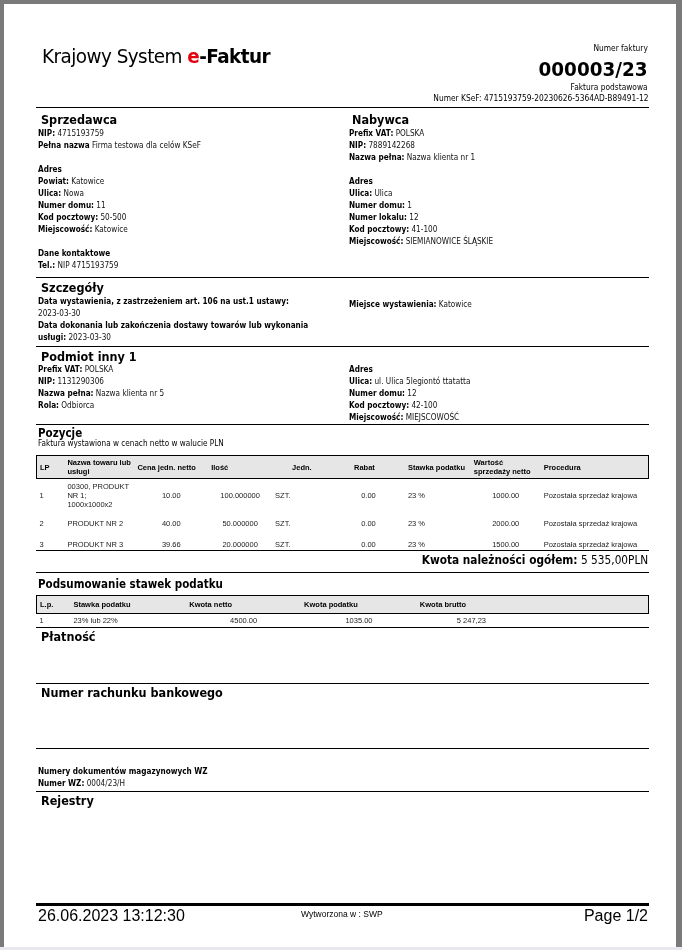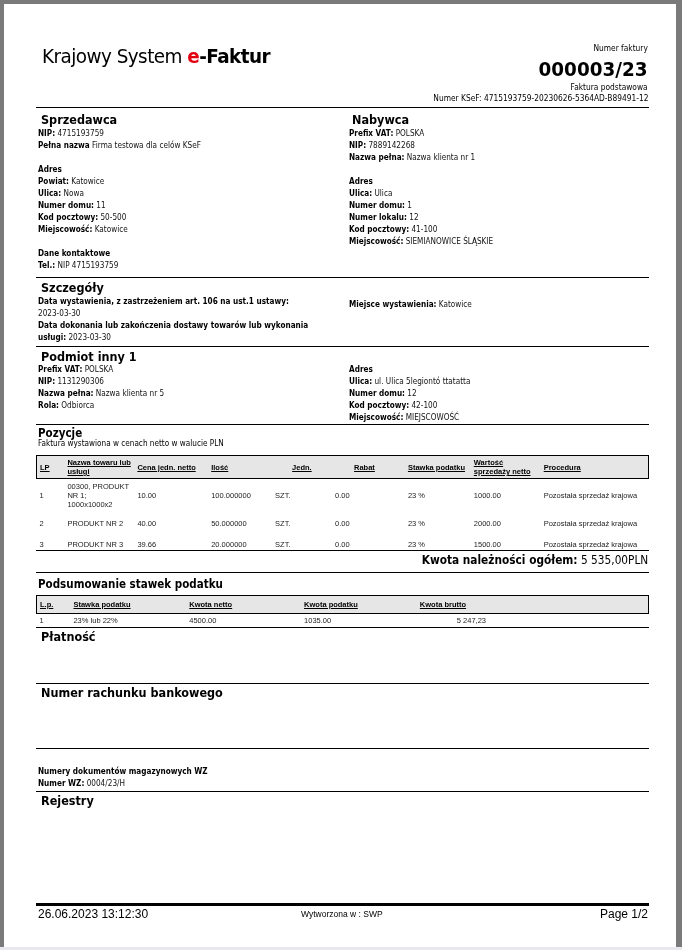--- a/index.html
+++ b/index.html
@@ -23,26 +23,26 @@
   .inv-no { right: 28px; top: 53px; font-size: 20px; font-weight: bold; font-family: "DejaVu Sans", sans-serif; transform: scaleX(0.92); transform-origin: right; }
   .inv-type { right: 28px; top: 78px; font-size: 8.5px; font-family: "DejaVu Sans", sans-serif; transform: scaleX(0.88); transform-origin: right; }
   .inv-ksef { right: 28px; top: 89px; font-size: 8.5px; font-family: "DejaVu Sans", sans-serif; transform: scaleX(0.88); transform-origin: right; }
 
   .sec-title { font-family: "DejaVu Sans", sans-serif; font-weight: bold; font-size: 12.5px; transform: scaleX(0.9); transform-origin: left; white-space: nowrap; }
   .line { font-family: "DejaVu Sans", sans-serif; font-size: 8.5px; line-height: 12px; white-space: nowrap; transform: scaleX(0.86); transform-origin: left; }
   .line b { font-weight: bold; }
   .line .v { font-weight: normal; color: #111; }
 
   table.pos { position: absolute; border-collapse: collapse; font-family: "Liberation Sans", sans-serif; font-size: 7.5px; }
-  table.pos th { background: #e6e6e6; font-weight: bold; text-align: left; padding: 1px 3px; line-height: 9px; vertical-align: middle; text-decoration: underline; }
+  table.pos th { background: #e6e6e6; font-weight: bold; text-align: left; padding: 1px 3px; line-height: 9px; vertical-align: middle; }
   table.pos td { padding: 0 3px; line-height: 9px; vertical-align: middle; color: #222; }
   .hdr-row { border: 1.3px solid #000; }
-  .r { text-align: left; }
-
-  .footer-txt { font-family: "Liberation Sans", sans-serif; font-size: 12px; }
+  .r { text-align: center; }
+
+  .footer-txt { font-family: "Liberation Sans", sans-serif; font-size: 16px; }
 </style>
 </head>
 <body>
 
 <div class="page">
 
   <div class="abs logo"><span>Krajowy System </span><span class="e">e</span><span class="bold">-Faktur</span></div>
   <div class="abs inv-label">Numer faktury</div>
   <div class="abs inv-no">000003/23</div>
   <div class="abs inv-type">Faktura podstawowa</div>

